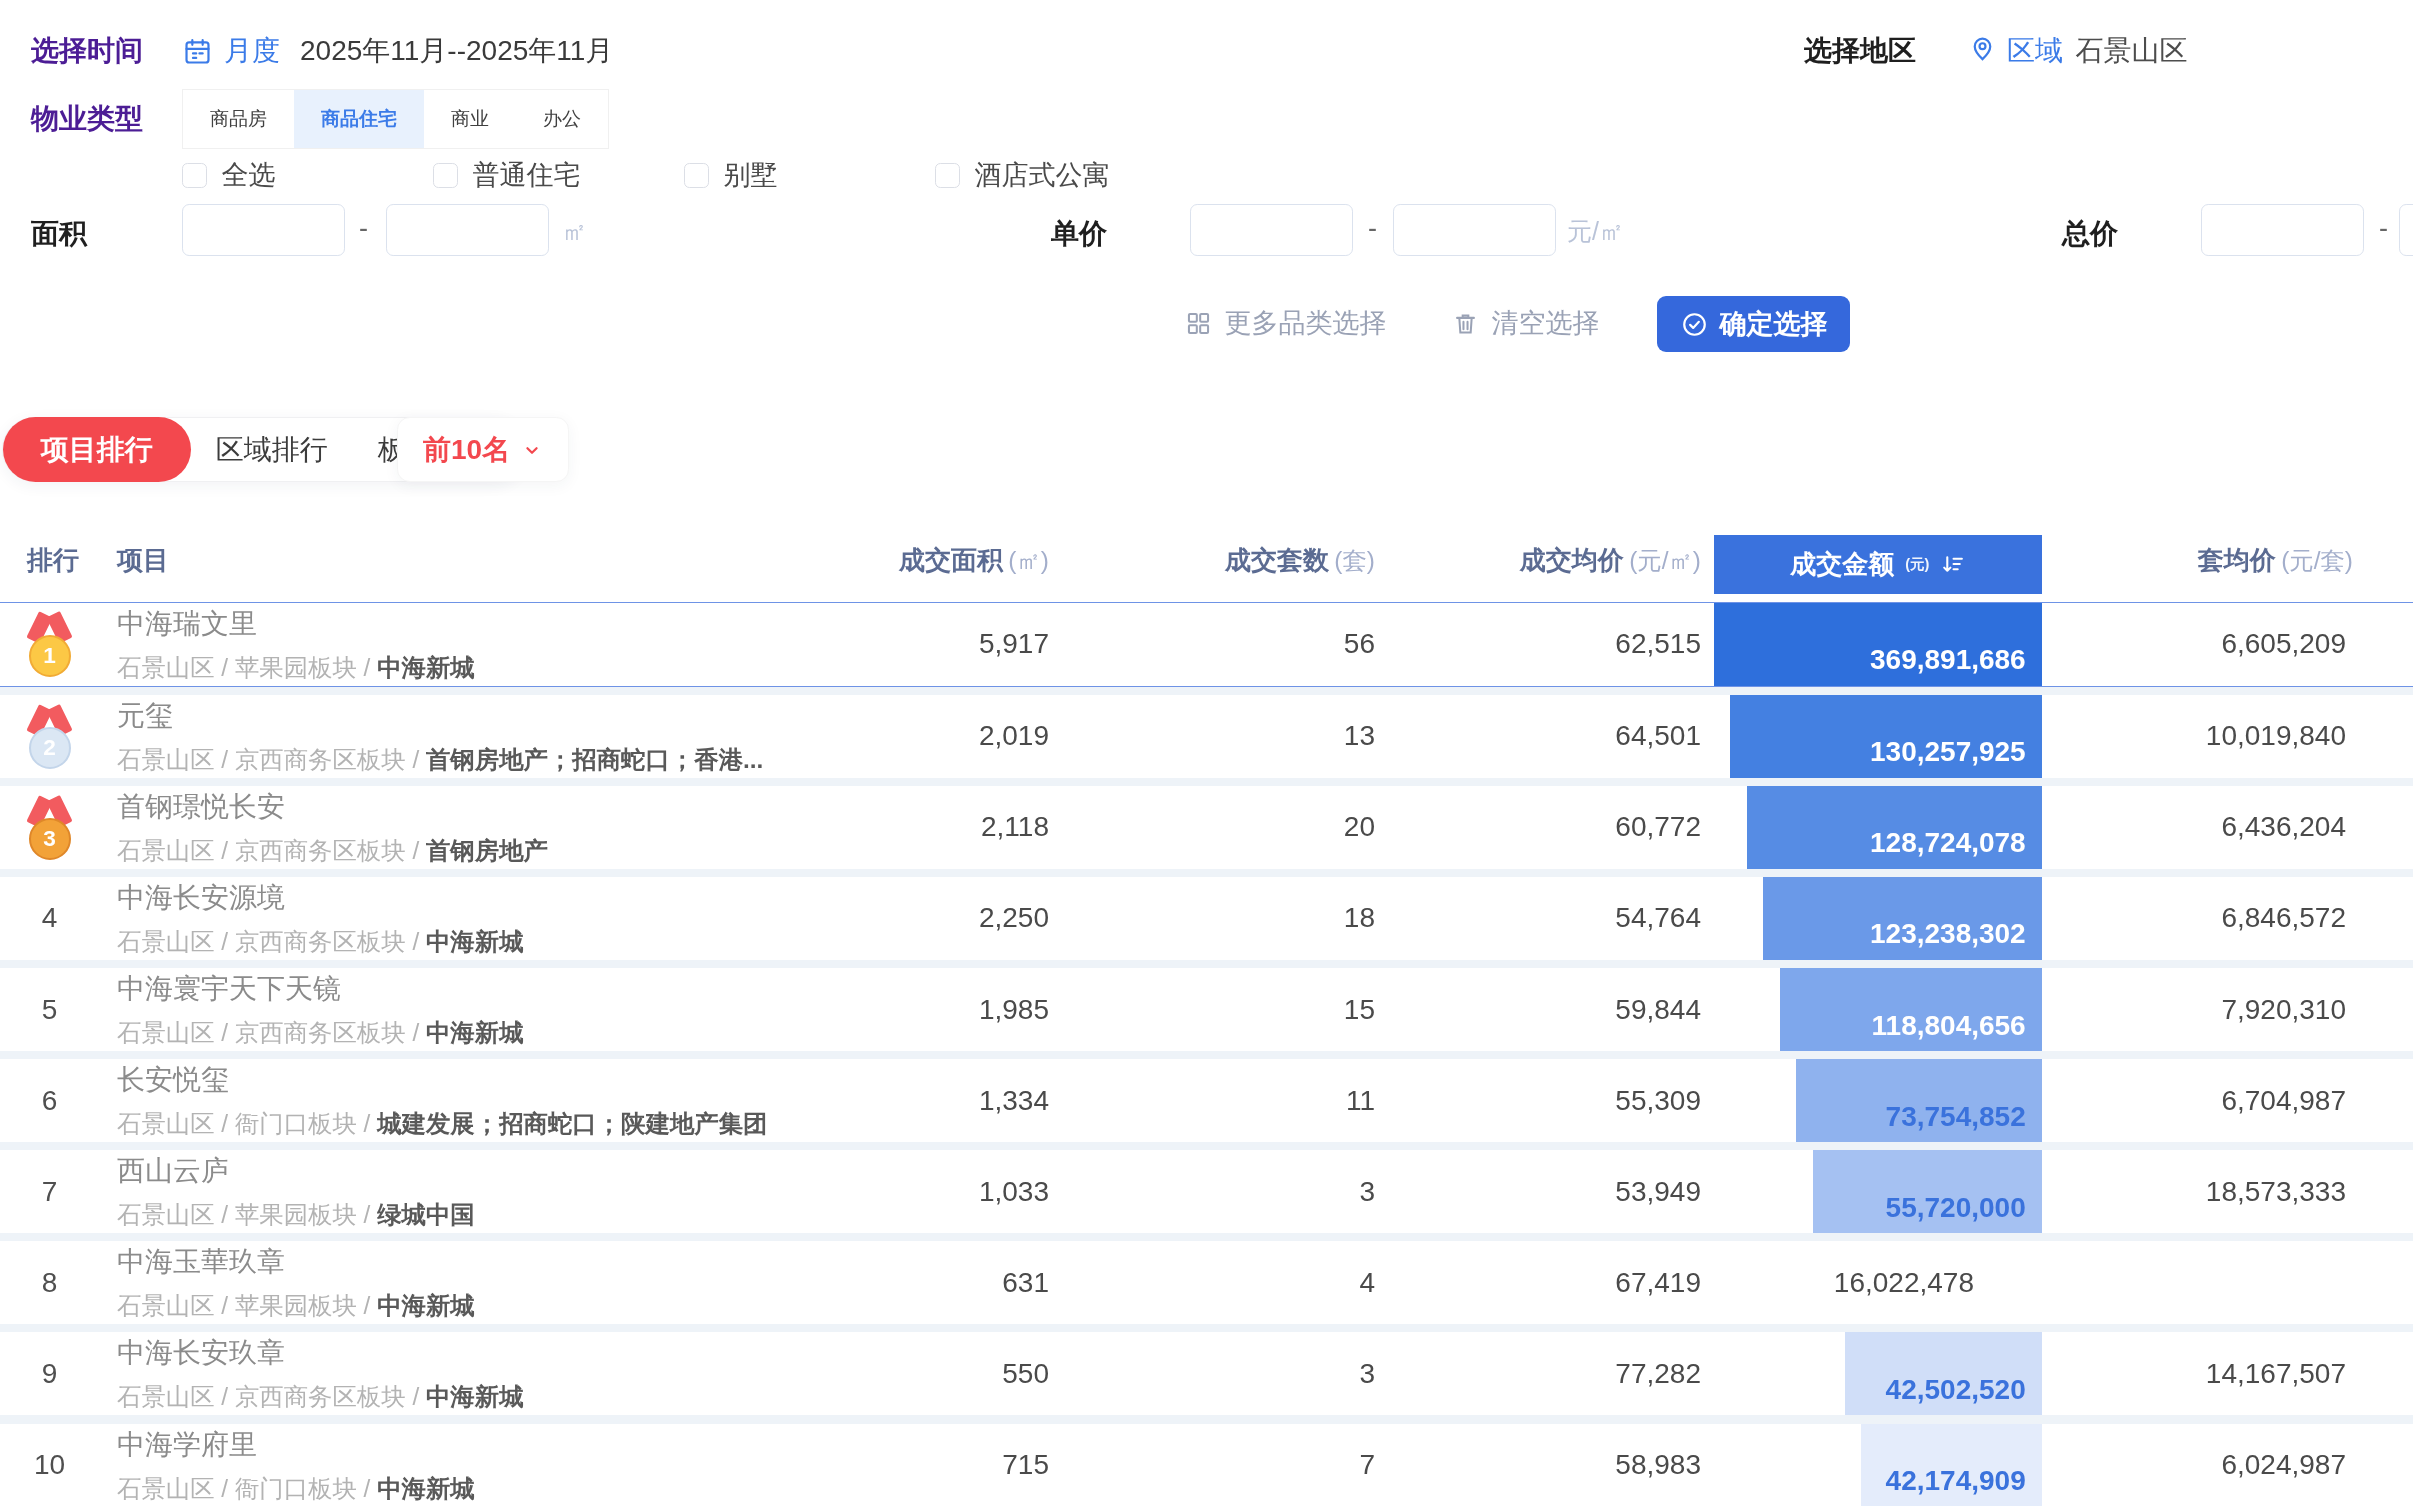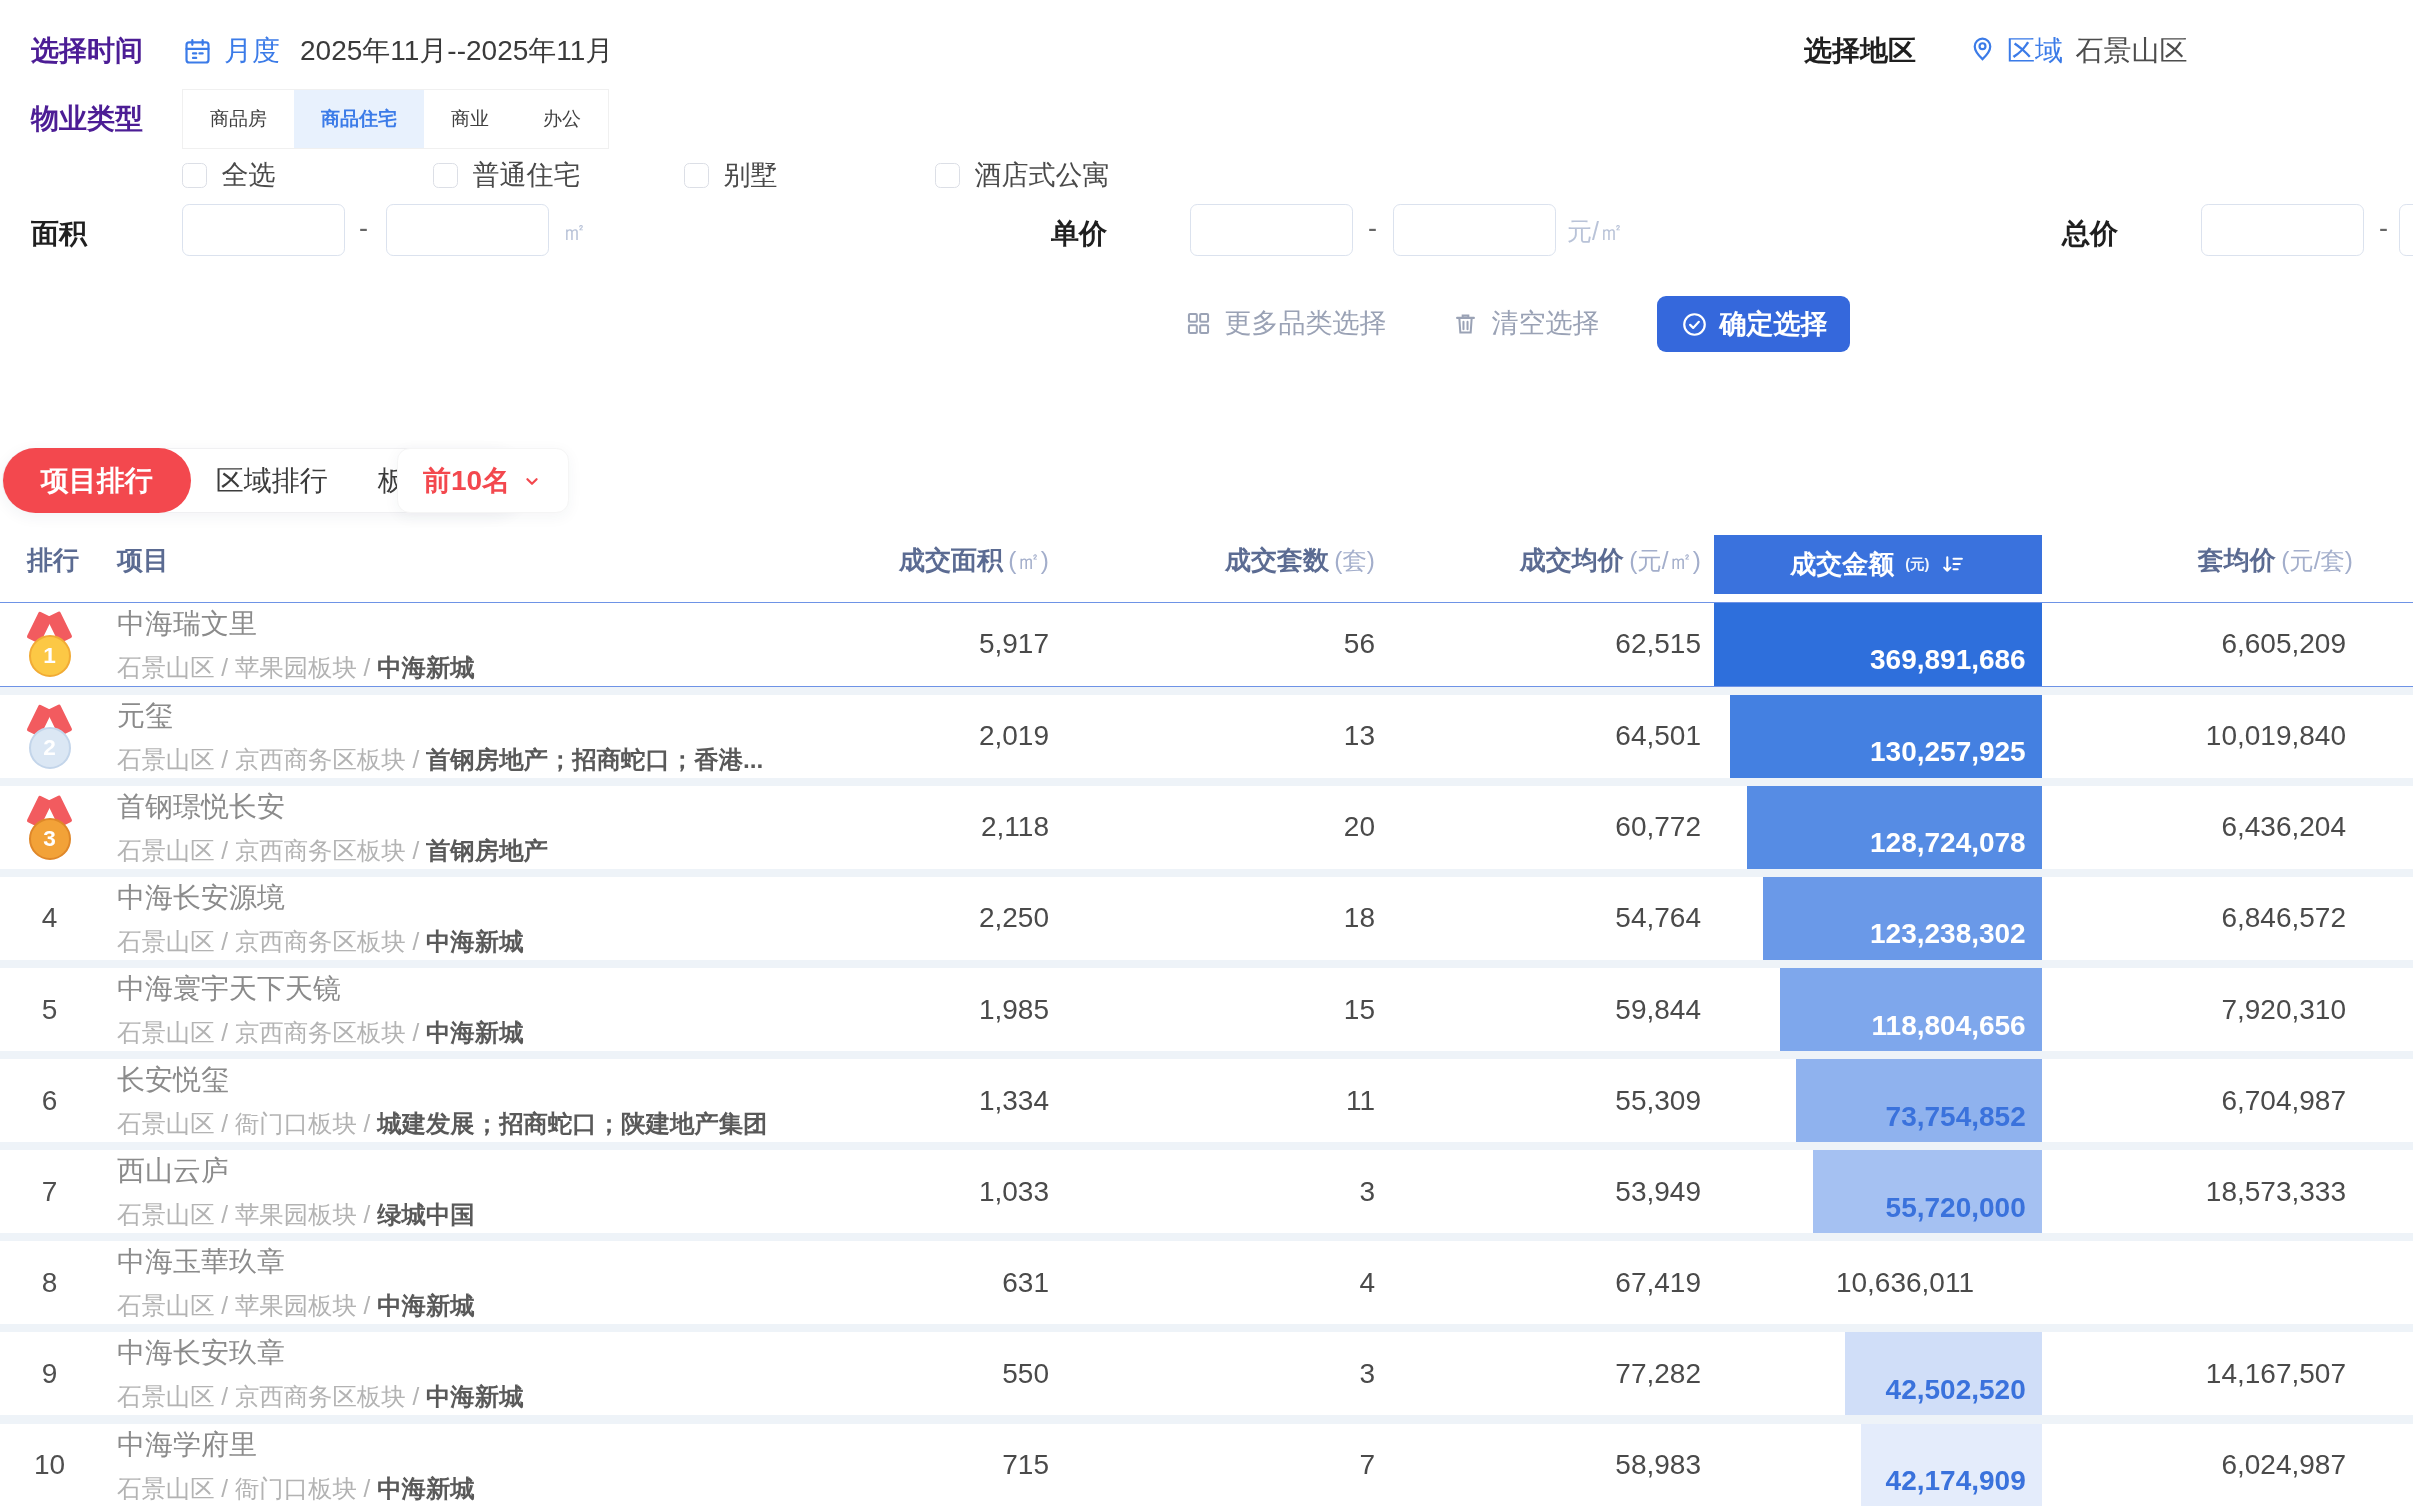--- a/index.html
+++ b/index.html
@@ -39,21 +39,21 @@
   .rng-input{position:absolute;top:0;width:163px;height:52px;border:1.8px solid #dbe2ee;border-radius:7.2px;background:#fff;box-sizing:border-box;}
   .rng-dash{position:absolute;top:9px;font-size:27px;color:#666;}
   .rng-unit{position:absolute;top:11px;font-size:25px;color:#b9c3d8;}
 
   #row-actions{top:296px;height:60px;}
   .ghost-btn{position:absolute;display:flex;align-items:center;gap:12.6px;color:#9aa2b5;font-size:27px;cursor:pointer;top:9px;}
   .confirm-btn{position:absolute;left:1657px;top:0;width:193px;height:56px;background:#3568dc;border-radius:9px;
     display:flex;align-items:center;justify-content:center;gap:11px;color:#fff;font-size:27px;font-weight:600;cursor:pointer;}
 
   
-  #row-ranktabs{top:448px;height:65px;}
+  #row-ranktabs{top:417px;height:65px;}
   .pill-group{position:absolute;left:1.8px;height:65px;background:#fff;border:0.9px solid #f0f0f2;border-radius:33px;
     display:flex;align-items:center;box-shadow:0 3.6px 14.5px rgba(31,56,88,.06);box-sizing:border-box;padding-right:9px;}
   .rank-tab{padding:0 25px;font-size:28px;color:#3c3c3c;cursor:pointer;height:65px;display:flex;align-items:center;}
   .rank-tab.active{background:#f3484e;border-radius:33px;color:#fff;font-weight:600;padding:0 38px;}
   .topn-box{position:absolute;left:397px;height:65px;padding:0 25px;background:#fff;border:0.9px solid #f5f5f5;border-radius:12.6px;
     box-shadow:0 3.6px 14.5px rgba(31,56,88,.05);display:flex;align-items:center;gap:11px;color:#f3484e;font-size:28px;font-weight:600;cursor:pointer;box-sizing:border-box;}
 
   
   .table-wrap{position:absolute;top:531px;left:0;right:0;bottom:0;}
   .tgrid{display:grid;grid-template-columns:99px 705px 245px 326px 326px 341px 372px;align-items:center;}
@@ -389,21 +389,21 @@
         <div class="td-rank">
           <span class="rank-num">8</span>
         </div>
         <div class="td-project">
           <div class="prj-name">中海玉華玖章</div>
           <div class="prj-sub"><span>石景山区 / 苹果园板块 / </span><span class="prj-brand">中海新城</span></div>
         </div>
         <div class="td-num">631</div>
         <div class="td-num">4</div>
         <div class="td-num">67,419</div>
-        <div class="td-per">10,636,011</div>
+        <div class="td-per">16,022,478</div>
       </div>
       <div class="sep"></div>
       <div class="tgrid trow">
         <div class="td-rank">
           <span class="rank-num">9</span>
         </div>
         <div class="td-project">
           <div class="prj-name">中海长安玖章</div>
           <div class="prj-sub"><span>石景山区 / 京西商务区板块 / </span><span class="prj-brand">中海新城</span></div>
         </div>

